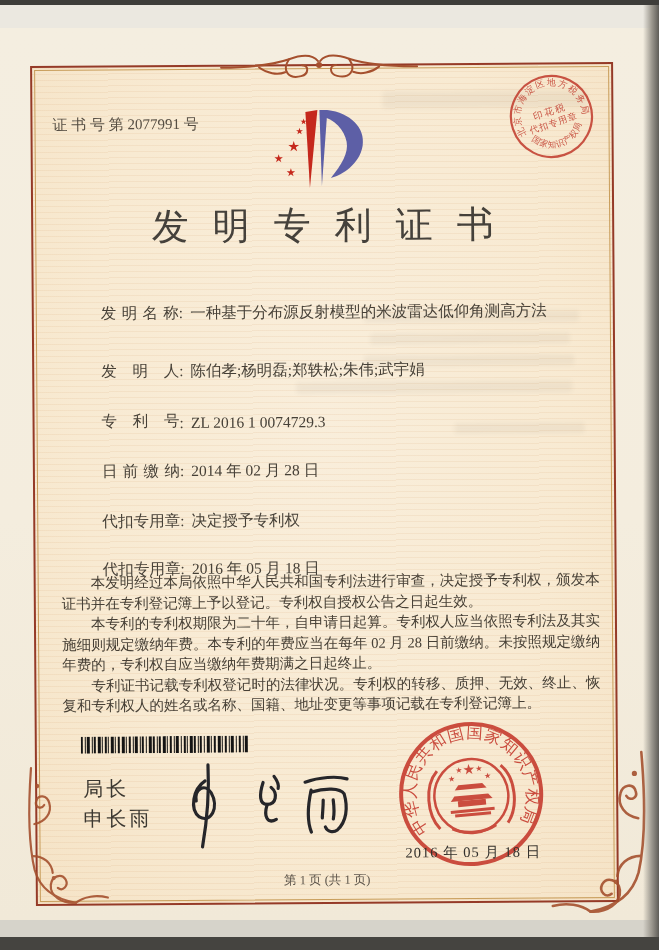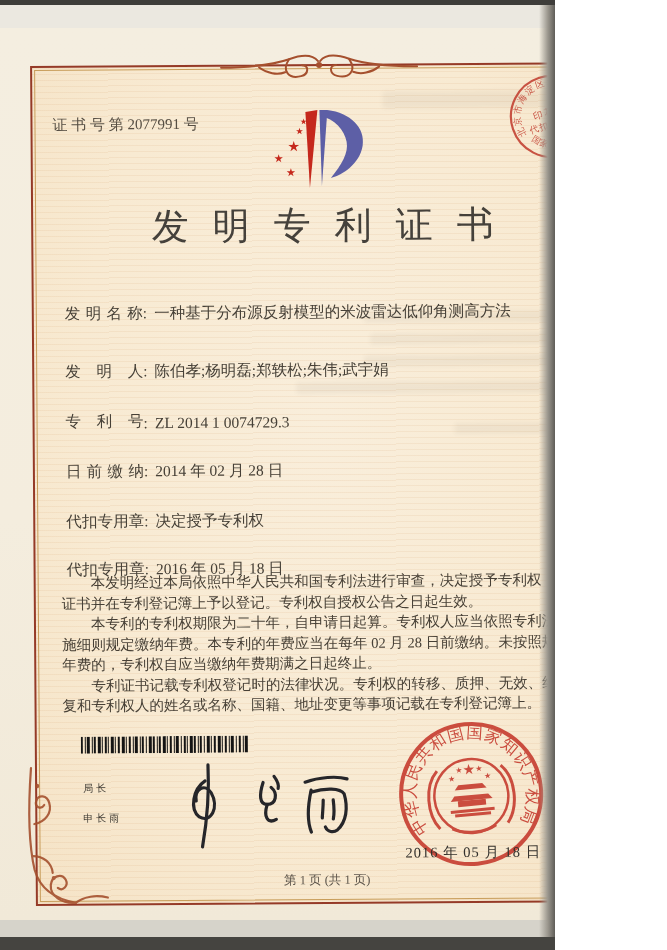--- a/index.html
+++ b/index.html
@@ -1,42 +1,42 @@
 <!DOCTYPE html>
 <html><head>
 <meta charset="utf-8">
 <style>
   html,body{margin:0;padding:0;}
   body{font-family:"Liberation Serif","DejaVu Serif",serif;}
-  .scan{position:relative;width:555px;height:950px;background:#ecead
+  .scan{position:relative;width:659px;height:950px;background:#ecead
 
 f;background:#eceade;overflow:hidden;}
   .edge-top{position:absolute;left:0;top:0;width:667px;height:5px;background:#3e3d3a;z-index:9;}
   .band-top{position:absolute;left:0;top:5px;width:667px;height:24px;background:#ebe8e0;}
   .band-bottom{position:absolute;left:0;top:919px;width:667px;height:20px;background:#d6d3ca;}
   .edge-bottom{position:absolute;left:0;top:937px;width:667px;height:13px;background:#454440;z-index:9;}
   .edge-right{position:absolute;right:0;top:0;width:16px;height:950px;background:linear-gradient(90deg,rgba(0,0,0,0) 0%,#9b978e 55%,#5f5d58 100%);z-index:8;}
   .paper{position:absolute;left:0;top:28px;width:655px;height:892px;background:linear-gradient(180deg,#f4eee0 0%,#f4edde 55%,#f1e9d8 100%);}
   
   .printed{position:absolute;left:33px;top:36px;width:579px;height:836px;border:2px solid #953a27;transform:rotate(-0.4deg);transform-origin:50% 50%;
     background:repeating-linear-gradient(180deg,rgba(203,137,78,0.10) 0 1px,rgba(0,0,0,0) 1px 6px),radial-gradient(ellipse at 50% 42%,#f9eedb 0%,#f8ead2 60%,#f5e3c6 100%);}
   .printed::before{content:"";position:absolute;inset:2px;border:1px solid #c89d5a;pointer-events:none;}
   .ghost{position:absolute;background:#5a4f42;opacity:.055;filter:blur(2px);border-radius:3px;}
   .certno{position:absolute;left:20px;top:48px;font-size:15px;color:#564e43;}
   .logo{position:absolute;left:225px;top:20px;}
   .taxstamp{position:absolute;left:471px;top:4px;}
   .title{position:absolute;left:0;right:-24px;top:136px;text-align:center;font-size:37px;letter-spacing:24px;color:#45413b;line-height:48px;}
   .fields{position:absolute;left:31px;top:236px;right:30px;}
   .frow{position:absolute;left:0;right:0;font-size:15.5px;color:#46403700;color:#464037;white-space:nowrap;}
-  .frow .lab{display:inline-block;width:78px;text-align:justify;text-align-last:justify;vertical-align:bottom;}
+  .frow .lab{display:inline-block;width:78px;text-align:justify;text-align-last:justify;vertical-align:bottom;margin-left:36px;}
   .frow .colon{margin-right:7px;}
   .paras{position:absolute;left:26px;top:505px;width:538px;font-size:14.5px;line-height:20.5px;color:#474036;text-align:justify;}
   .paras p{margin:0;text-indent:2em;}
   .barcode{position:absolute;left:44px;top:669px;}
-  .director{position:absolute;left:46px;top:706px;font-size:10px;color:#3c3831;letter-spacing:3px;line-height:30px;}
+  .director{position:absolute;left:46px;top:706px;font-size:20px;color:#3c3831;letter-spacing:3px;line-height:30px;}
   .sig{position:absolute;left:140px;top:692px;}
   .seal{position:absolute;left:354px;top:649px;z-index:4;}
   .issuedate{position:absolute;left:368px;top:778px;font-size:14.5px;letter-spacing:1px;color:#33302c;z-index:5;}
   .pagefoot{position:absolute;left:0;right:0;top:806px;text-align:center;font-size:12.5px;color:#5c544a;}
   .fl-top{position:absolute;left:187px;top:-17px;z-index:6;}
   .fl-bl{position:absolute;left:-20px;top:698px;z-index:6;}
   .fl-br{position:absolute;left:503px;top:686px;z-index:6;}
 </style>
 </head>
 <body>
@@ -122,21 +122,21 @@
       <div class="title">发明专利证书</div>
 
       <div class="fields">
         <div class="frow" style="top:0">
           <span class="lab">发明名称</span><span class="colon">:</span><span>一种基于分布源反射模型的米波雷达低仰角测高方法</span>
         </div>
         <div class="frow" style="top:58px">
           <span class="lab">发明人</span><span class="colon">:</span><span>陈伯孝;杨明磊;郑轶松;朱伟;武宇娟</span>
         </div>
         <div class="frow" style="top:108px">
-          <span class="lab">专利号</span><span class="colon">:</span><span>ZL 2014 1 0074729.3</span>
+          <span class="lab">专利号</span><span class="colon">:</span><span>ZL 2016 1 0074729.3</span>
         </div>
         <div class="frow" style="top:158px">
           <span class="lab">日前缴纳</span><span class="colon">:</span><span>2014 年 02 月 28 日</span>
         </div>
         <div class="frow" style="top:208px">
           <span class="lab">代扣专用章</span><span class="colon">:</span><span>决定授予专利权</span>
         </div>
         <div class="frow" style="top:256px">
           <span class="lab">代扣专用章</span><span class="colon">:</span><span>2016 年 05 月 18 日</span>
         </div>

